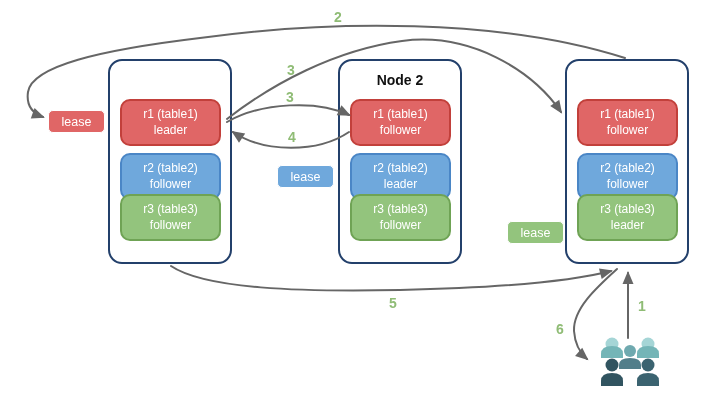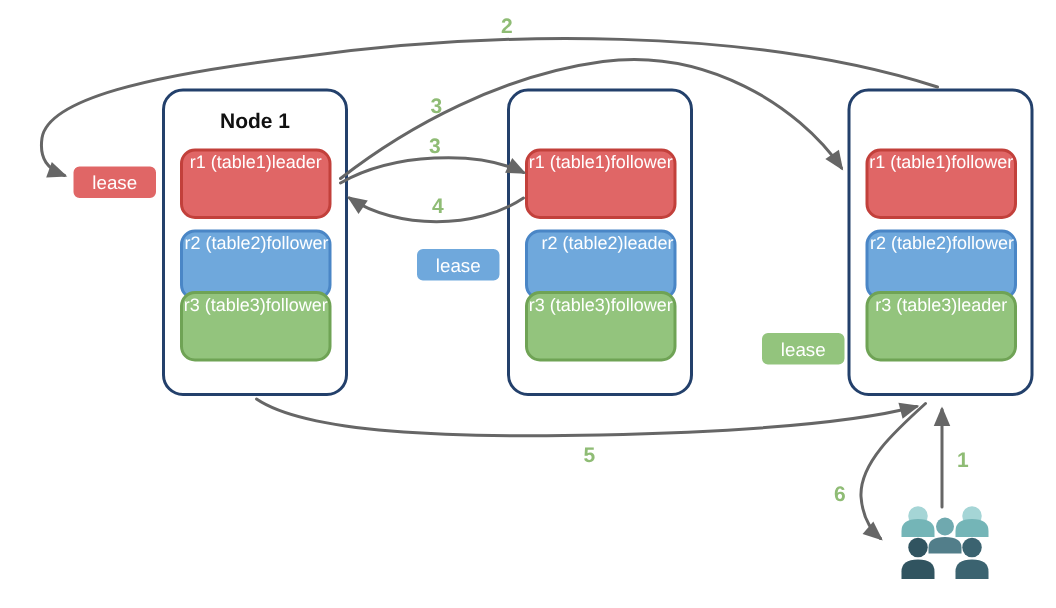--- a/index.html
+++ b/index.html
@@ -9,25 +9,25 @@
   
   .node{position:absolute;top:59px;width:124px;height:205px;background:#fff;
         border:2px solid #23406b;border-radius:14px;box-sizing:border-box;}
   .node-1{left:108px}.node-2{left:338px}.node-3{left:565px}
   .node-title{position:absolute;top:11px;left:0;right:0;text-align:center;
         font-weight:bold;font-size:14px;color:#111;}
 
   
   .replica{position:absolute;left:10px;width:101px;height:47px;border-radius:10px;
         border:2px solid;box-sizing:border-box;color:#fff;font-size:12px;text-align:center;
-        display:flex;flex-direction:row;justify-content:center;line-height:1.3;}
+        display:flex;flex-direction:column;justify-content:center;line-height:1.3;}
   .replica .r-name,.replica .r-role{display:block}
   .pos-1{top:38px}.pos-2{top:92px}.pos-3{top:133px}
   .red{background:#e06666;border-color:#c2403b;}
-  .blue{background:#6fa8dc;border-color:#4a86c6;justify-content:flex-end;}
+  .blue{background:#6fa8dc;border-color:#4a86c6;}
   .green{background:#93c47d;border-color:#6fa355;}
 
   
   .lease{position:absolute;width:57px;height:23px;border-radius:5px;border:1.5px solid;
         color:#fff;font-size:12.5px;display:flex;align-items:center;justify-content:center;
         box-sizing:border-box;}
   .lease-red{left:48px;top:110px;}
   .lease-blue{left:277px;top:165px;}
   .lease-green{left:507px;top:221px;}
 
@@ -46,36 +46,36 @@
 
   
   .users{position:absolute;left:598px;top:336px;width:64px;height:54px;}
 </style>
 </head>
 <body>
 
 <div class="canvas">
 
   <div class="node node-1">
-    <div class="node-title">Node 1</div>
     <div class="replica pos-1 red">
       <span class="r-name">r1 (table1)</span>
       <span class="r-role">leader</span>
     </div>
     <div class="replica pos-2 blue">
       <span class="r-name">r2 (table2)</span>
       <span class="r-role">follower</span>
     </div>
     <div class="replica pos-3 green">
       <span class="r-name">r3 (table3)</span>
       <span class="r-role">follower</span>
     </div>
   </div>
 
   <div class="node node-2">
+    <div class="node-title">Node 2</div>
     <div class="replica pos-1 red">
       <span class="r-name">r1 (table1)</span>
       <span class="r-role">follower</span>
     </div>
     <div class="replica pos-2 blue">
       <span class="r-name">r2 (table2)</span>
       <span class="r-role">leader</span>
     </div>
     <div class="replica pos-3 green">
       <span class="r-name">r3 (table3)</span>

